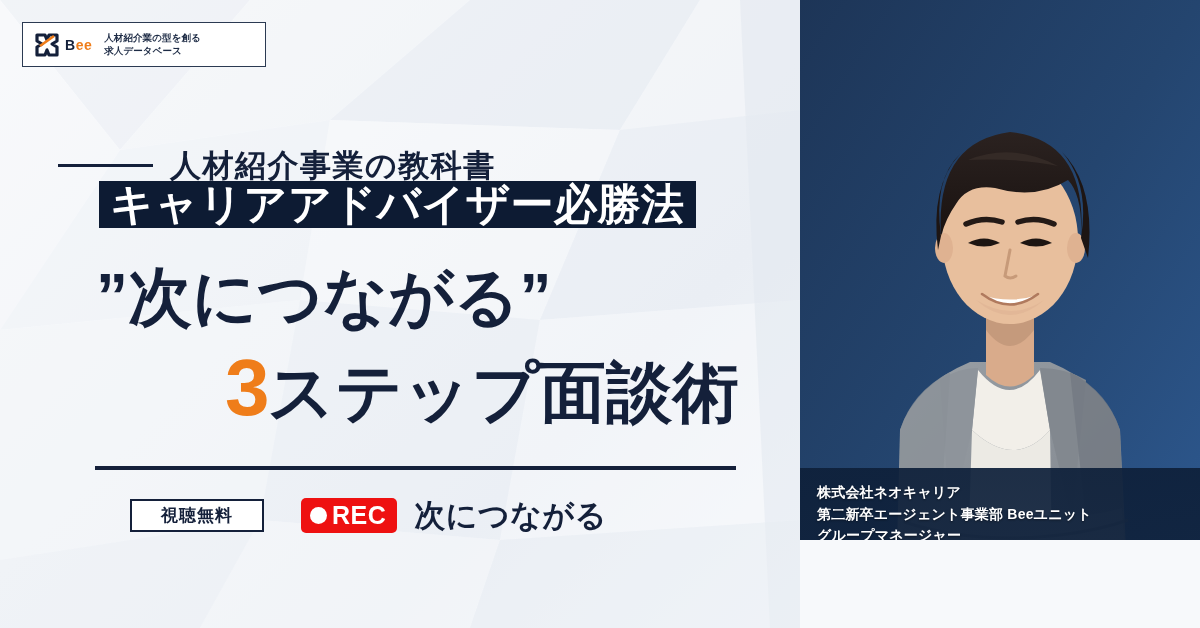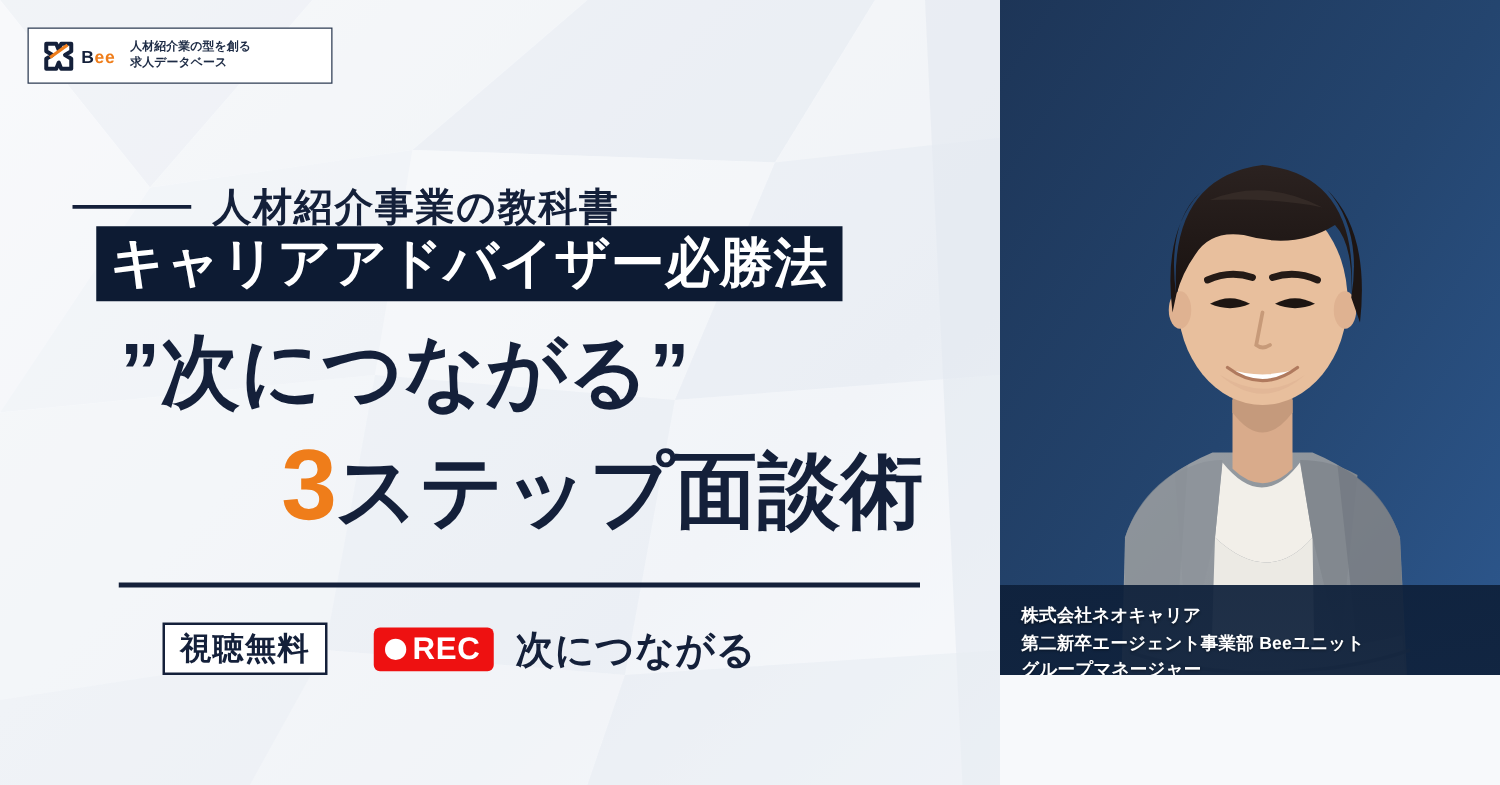--- a/index.html
+++ b/index.html
@@ -42,21 +42,21 @@
     position:absolute;left:58px;top:122px;display:flex;align-items:center;z-index:5;margin-top:28px;
   }
   .eyebrow-rule{width:95px;height:3px;background:#14203a;margin-right:17px;}
   .eyebrow-text{
     font-size:31px;font-weight:700;color:#14203a;letter-spacing:1.5px;line-height:1;
     white-space:nowrap;
   }
 
   
   .hl-bar{
-    position:absolute;left:77px;top:181px;height:60px;
+    position:absolute;left:99px;top:181px;height:47px;
     background:#0d1b33;display:flex;align-items:center;padding:0 11px;z-index:5;
     box-sizing:border-box;
   }
   .hl-bar-text{
     font-size:43px;font-weight:700;color:#ffffff;letter-spacing:.5px;line-height:1;
     white-space:nowrap;
   }
 
   
   .quote-line{
@@ -82,22 +82,22 @@
   .divider{
     position:absolute;left:95px;top:466px;width:641px;height:4px;background:#14203a;z-index:5;
   }
 
   
   .badge-row{
     position:absolute;left:130px;top:498px;display:flex;align-items:center;z-index:5;
   }
   .free-badge{
     border:2.5px solid #14203a;background:#ffffff;color:#14203a;
-    font-size:25px;font-weight:700;letter-spacing:1px;
-    padding:6px 12px;line-height:1.05;box-sizing:border-box;white-space:nowrap;
+    font-size:17px;font-weight:700;letter-spacing:1px;
+    padding:6px 29px;line-height:1.05;box-sizing:border-box;white-space:nowrap;
   }
   .rec-badge{
     margin-left:37px;background:#ee1111;border-radius:5px;
     display:flex;align-items:center;padding:5px 11px 5px 9px;white-space:nowrap;
   }
   .rec-dot{
     width:17px;height:17px;border-radius:50%;background:#ffffff;margin-right:5px;flex:0 0 17px;
   }
   .rec-text{
     font-size:25px;font-weight:700;color:#ffffff;letter-spacing:.5px;line-height:1;

